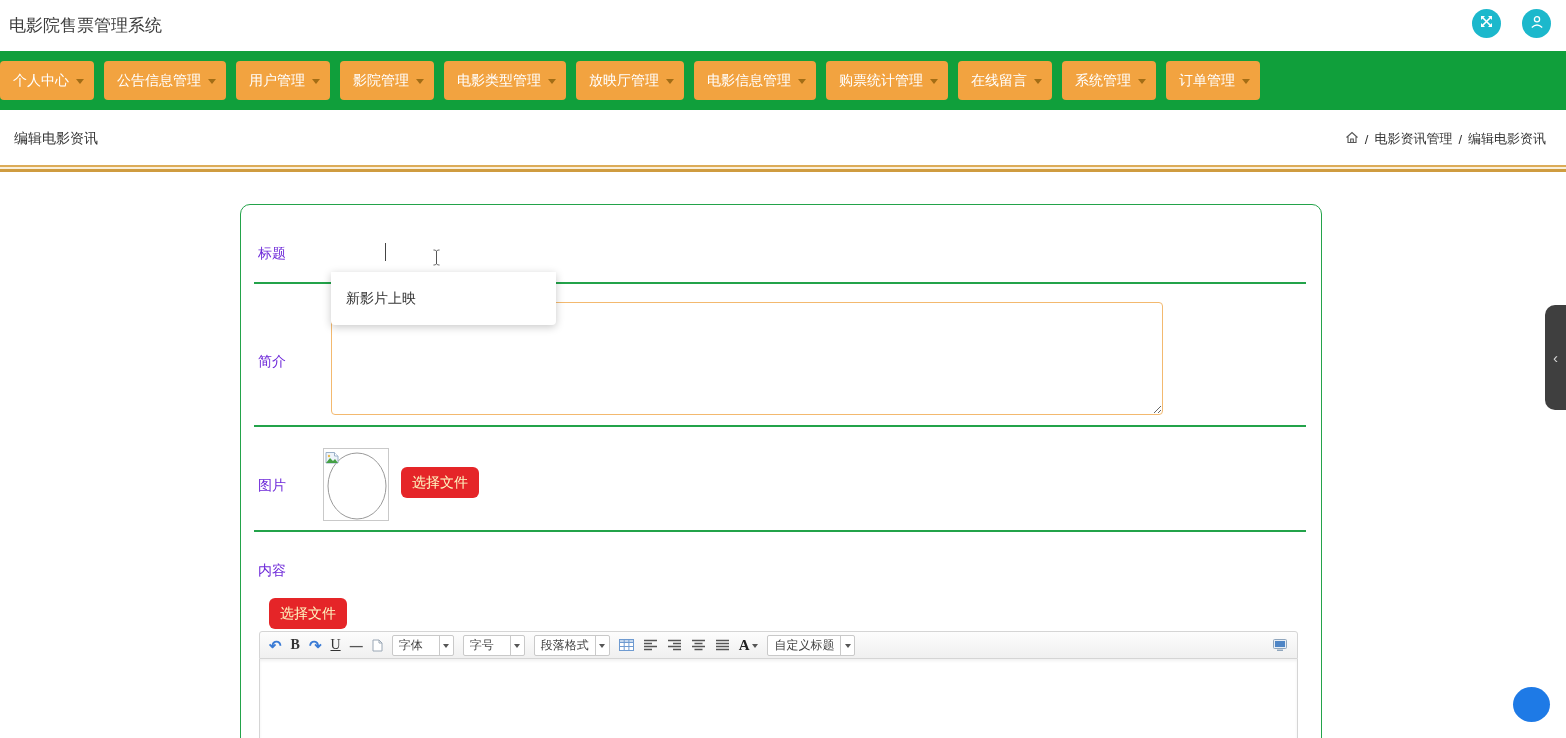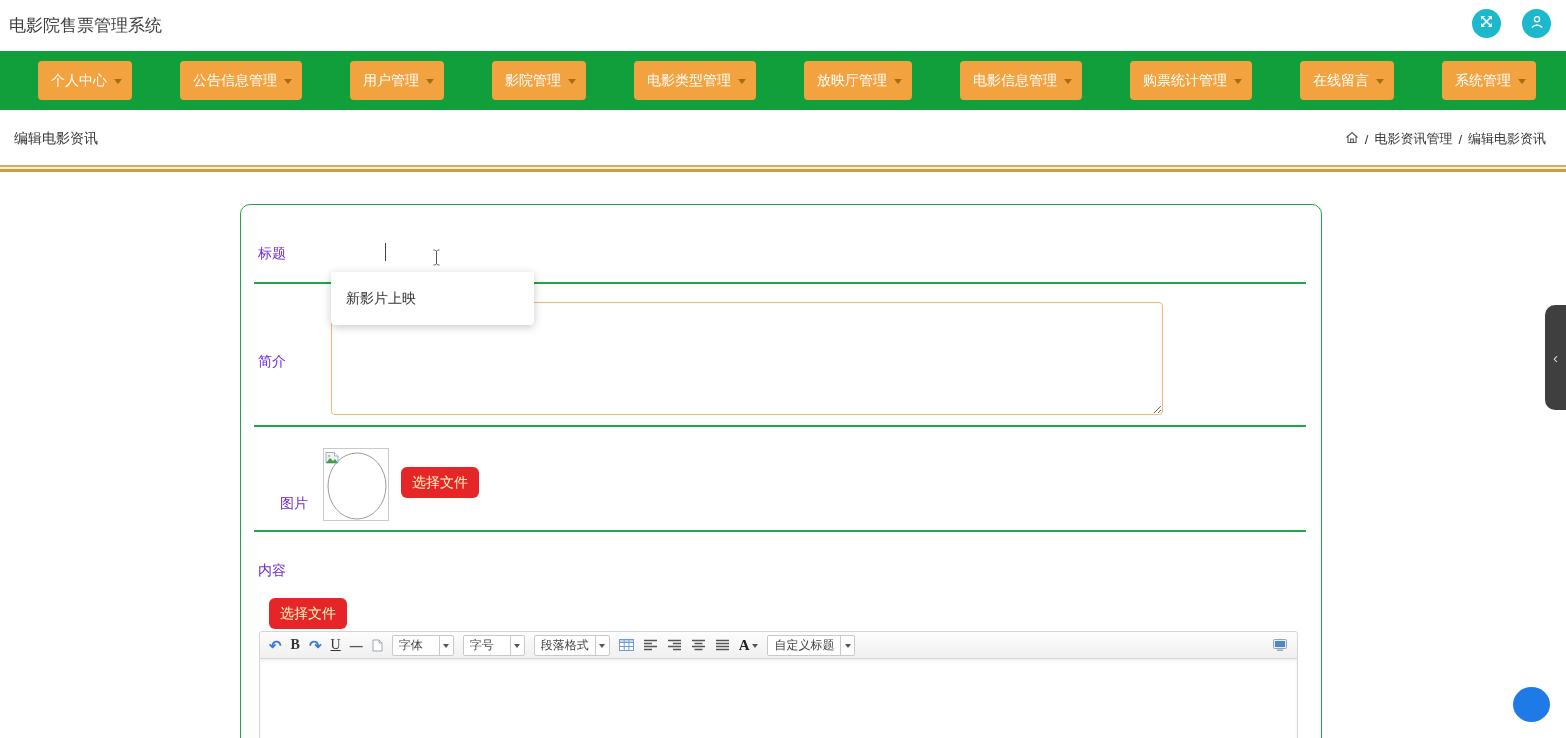--- a/index.html
+++ b/index.html
@@ -11,21 +11,21 @@
   .app-header { position:absolute; left:0; top:0; width:100%; height:51px; background:#fff; }
   .app-title { position:absolute; left:9px; top:14px; font-size:17px; color:#3c3c3c; }
   .header-actions { position:absolute; right:15px; top:9px; display:flex; gap:21px; }
   .hicon { width:29px; height:29px; border-radius:50%; background:var(--header-icon-cyan,#1cb8cc);
            display:flex; align-items:center; justify-content:center; cursor:pointer; }
 
   
   .main-nav { position:absolute; left:0; top:51px; width:100%; height:59px; background:var(--nav-green,#109f3b);
               display:flex; align-items:center; gap:10px; }
   .nav-btn { height:39px; background:var(--button-orange,#f2a340); border-radius:4px; color:#fff;
-             font-size:14px; display:flex; align-items:center; padding:0 10px 0 13px; cursor:pointer; white-space:nowrap;margin-left:38px; }
+             font-size:14px; display:flex; align-items:center; padding:0 10px 0 13px; cursor:pointer; white-space:nowrap; }
   .nav-caret { margin-left:7px; width:0; height:0; border:4px solid transparent; border-top:5px solid #a36d15; margin-top:5px; }
 
   
   .crumb-bar { position:absolute; left:0; top:110px; width:100%; height:55px; background:#fff; }
   .page-title { position:absolute; left:14px; top:20px; font-size:14px; color:#333; }
   .crumbs { position:absolute; right:20px; top:20px; font-size:13px; color:#333; display:flex; align-items:center; gap:6px; }
   .crumbs a { color:#333; text-decoration:none; cursor:pointer; }
   .gold-divider { position:absolute; left:0; top:165px; width:100%; height:7px;
                   border-top:2px solid var(--gold-divider,#dcac58); border-bottom:3px solid #cf9c40; background:#faf0dc; }
 
@@ -34,21 +34,21 @@
            border:1px solid var(--panel-green,#23a34a); border-radius:10px; }
   .flabel { position:absolute; font-size:14px; color:#6d28d9; }
   .row-div { position:absolute; left:13px; width:1052px; height:2px; background:var(--panel-green,#23a34a); }
 
   .title-input { position:absolute; left:90px; top:29px; width:832px; height:36px;
                  border:1px solid var(--input-border-orange,#efa64e); border-radius:4px;
                  padding:0 10px 0 13px; font-size:14px; color:#333; outline:none; font-family:inherit; background:#fff; }
   .text-caret { position:absolute; left:144px; top:38px; width:1px; height:18px; background:#444; }
   .mouse-ibeam { position:absolute; left:191px; top:44px; color:#555; }
 
-  .suggest-box { position:absolute; left:90px; top:67px; width:203px; height:53px; background:#fff; z-index:9;
+  .suggest-box { position:absolute; left:90px; top:67px; width:225px; height:53px; background:#fff; z-index:9;
                  border-radius:0 0 4px 4px; box-shadow:0 2px 8px rgba(0,0,0,.22); }
   .suggest-item { padding:18px 0 0 15px; font-size:14px; color:#333; cursor:pointer; }
 
   .intro-textarea { position:absolute; left:90px; top:97px; width:832px; height:113px;
                     border:1px solid #f3b96f; border-radius:4px; resize:both; outline:none;
                     font-family:inherit; font-size:14px; padding:8px 12px; color:#333; }
 
   .imgbox { position:absolute; left:82px; top:243px; width:66px; height:73px; border:1px solid #c9c9c9; background:#fff; }
   .imgbox .circle { position:absolute; left:2px; top:2px; }
   .imgbox .broken { position:absolute; left:1px; top:1px; }
@@ -188,21 +188,21 @@
       <div class="suggest-item">新影片上映</div>
     </div>
 
     <div class="row-div" style="top:77px;"></div>
 
     <div class="flabel" style="left:17px; top:148px;">简介</div>
     <textarea class="intro-textarea" style=""></textarea>
 
     <div class="row-div" style="top:220px;"></div>
 
-    <div class="flabel" style="left:17px; top:290px;margin-left:22px;">图片</div>
+    <div class="flabel" style="left:17px; top:272px;">图片</div>
     <div class="imgbox">
       <span class="circle">
         <svg width="62" height="69" viewBox="0 0 62 69">
           <ellipse cx="31" cy="35" rx="29" ry="33" fill="none" stroke="#9a9a9a" stroke-width="1"></ellipse>
         </svg>
       </span>
       <span class="broken">
         <svg width="15" height="15" viewBox="0 0 15 15">
           <path d="M1 2.5h8.5l3.5 3.5v7H1z" fill="#eef4fb" stroke="#9ab0c8" stroke-width="1"></path>
           <path d="M9.5 2.5V6H13" fill="#fff" stroke="#9ab0c8" stroke-width="1"></path>

